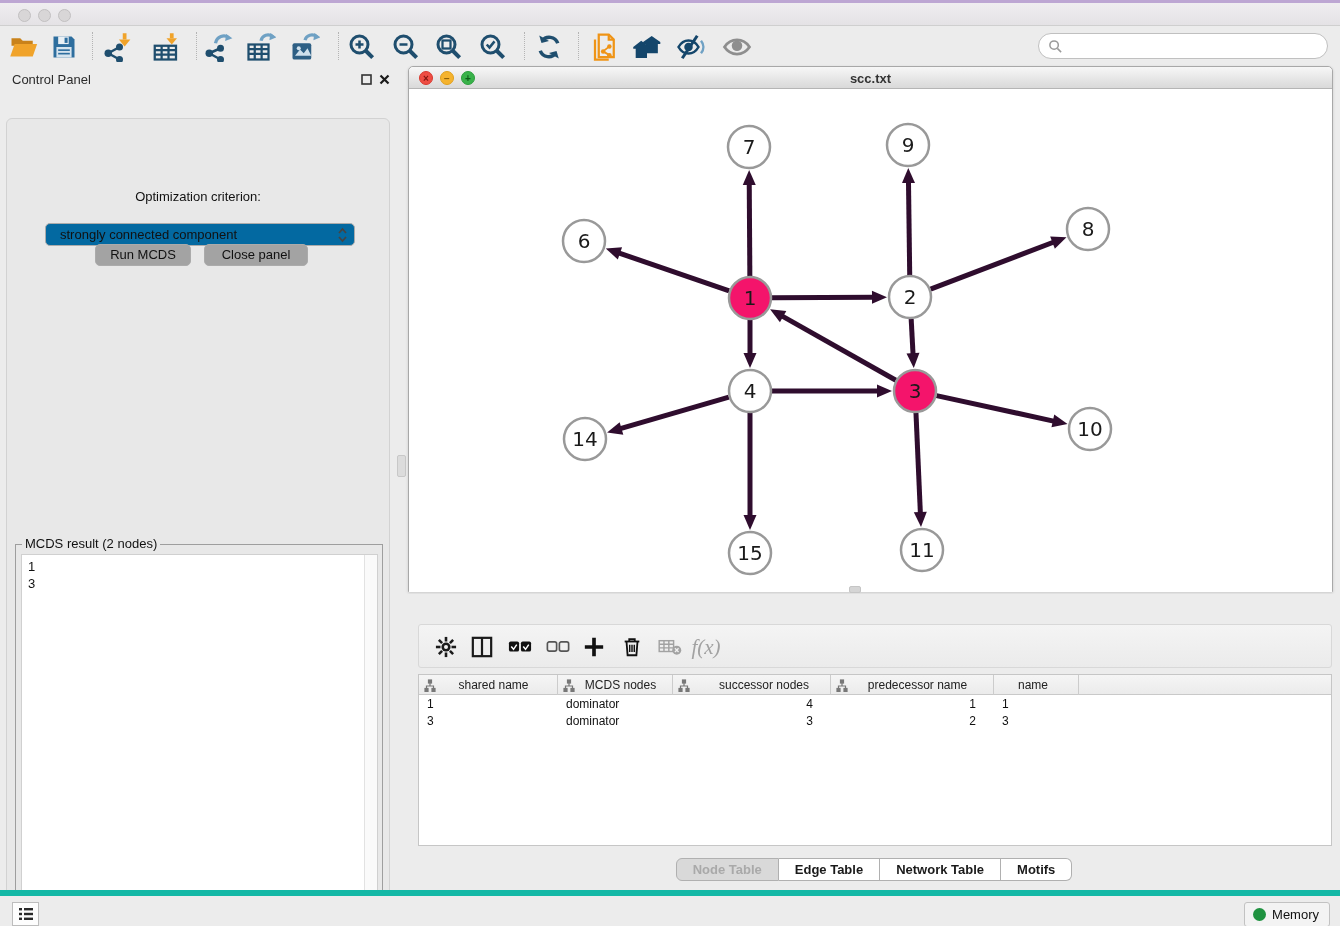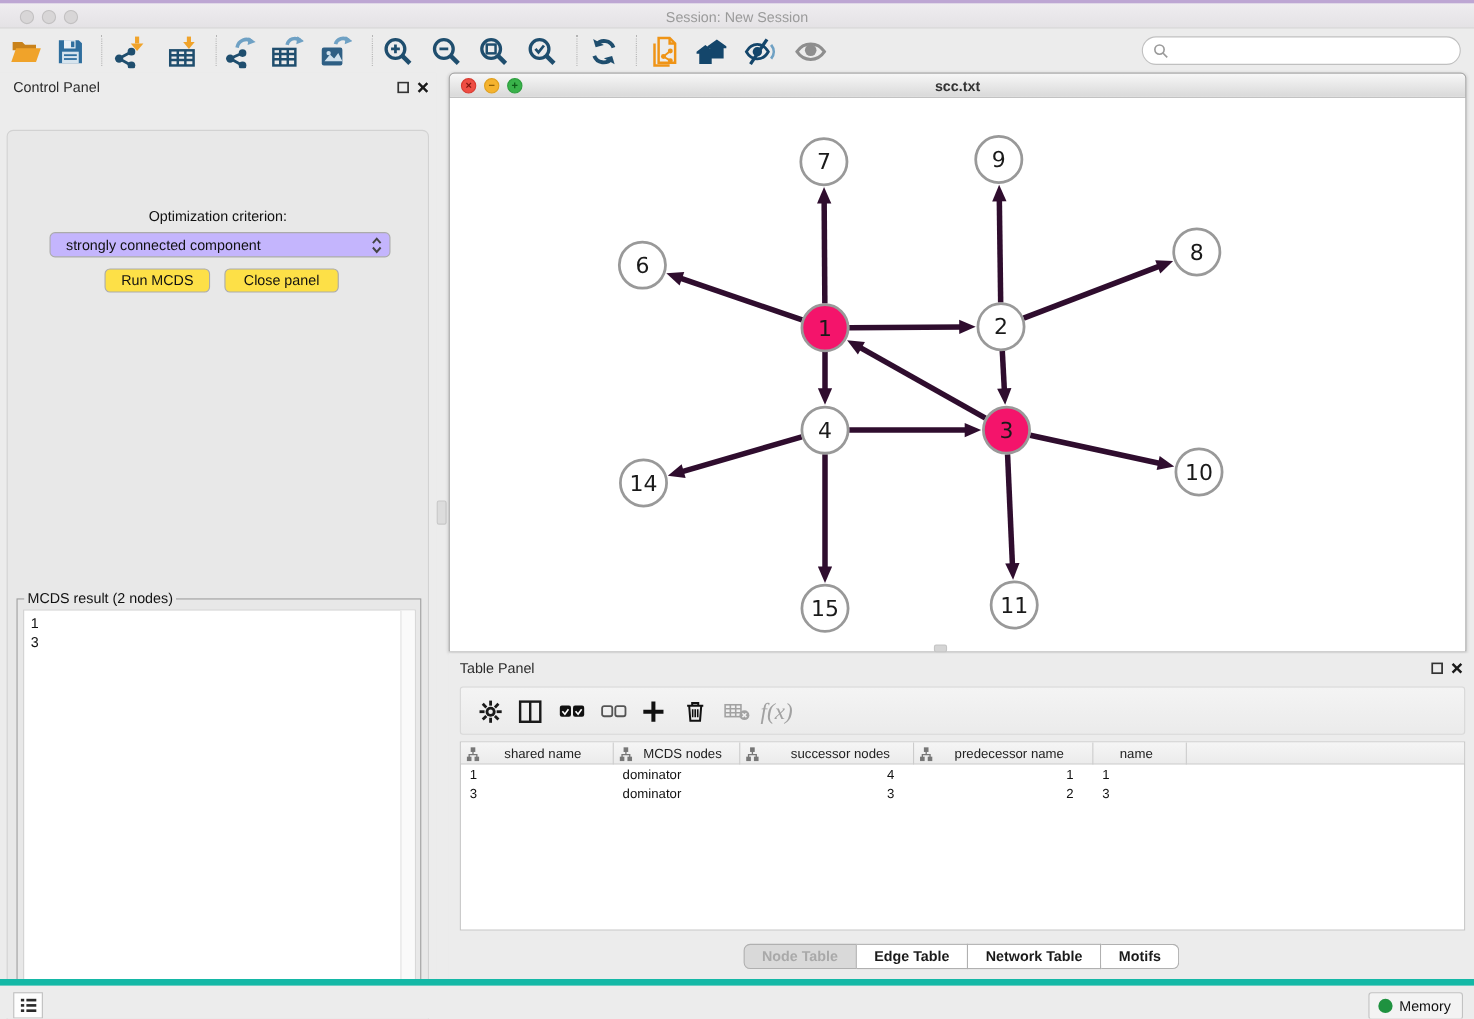--- a/index.html
+++ b/index.html
@@ -36,25 +36,25 @@
     background:#e8e8e8; border:1px solid #d2d2d2; border-radius:6px; height:824px; }
   .cp-body { height:824px; top:52px; height:824px; }
   .cp-tabs { position:absolute; left:0; top:-11px; width:100%; display:flex; justify-content:center; }
   .cp-tab { height:22px; line-height:20px; padding:0 13px; font-size:13px; background:#fff;
     border:1px solid #9e9e9e; border-left:none; color:#111; }
   .cp-tab:first-child { border-left:1px solid #9e9e9e; border-radius:5px 0 0 5px; }
   .cp-tab:last-child { border-radius:0 5px 5px 0; }
   .cp-tab.active { background:#e4e4e4; color:#bcbcbc; }
   .opt-label { position:absolute; left:0; top:70px; width:100%; text-align:center;
     font-size:13px; color:#111; }
-  .dropdown { position:absolute; left:38px; top:92px; width:310px; height:23px; background:#c4b5fd;
+  .dropdown { position:absolute; left:38px; top:104px; width:310px; height:23px; background:#0369a1;
     border:1px solid #ababab; border-radius:5px; font-size:13px; color:#111;
     display:flex; align-items:center; padding-left:14px; }
   .dropdown .dd-arrows { position:absolute; right:6px; top:2px; }
-  .btn { position:absolute; height:22px; background:#fde047; border:1px solid #ababab;
+  .btn { position:absolute; height:22px; background:#a3a3a3; border:1px solid #ababab;
     border-radius:5px; font-size:13px; color:#111; text-align:center; line-height:20px; }
   .fieldset { position:absolute; left:8px; top:425px; width:368px; height:380px;
     border:1px solid #9e9e9e; background:#e8e8e8; }
   .fieldset .legend { position:absolute; left:6px; top:-9px; background:#e8e8e8;
     padding:0 3px; font-size:13px; color:#111; }
   .result-area { position:absolute; left:5px; top:9px; width:357px; height:364px;
     background:#fff; border:1px solid #d0d0d0; font-size:13px; color:#111;
     padding:3px 0 0 6px; line-height:17px; }
   .result-scroll { position:absolute; right:0; top:0; width:13px; height:100%;
     background:#fafafa; border-left:1px solid #e2e2e2; }
@@ -117,21 +117,20 @@
 </style>
 </head>
 <body>
 
 <div id="app">
 
   <div class="titlebar">
     <span class="tl-dot" style="left:18px"></span>
     <span class="tl-dot" style="left:38px"></span>
     <span class="tl-dot" style="left:58px"></span>
-    <div class="title">Session: New Session</div>
   </div>
 
   <div class="toolbar">
     <span class="tb-icon" style="left:8px">
       <svg width="30" height="30" viewBox="0 0 24 24">
           <path d="M2 5h7l2 2h8v4H2z" fill="#c9821a"></path>
           <path d="M4.5 9.5h18l-3.5 10H1z" fill="#f0a32a"></path>
         </svg>
     </span>
     <span class="tb-icon" style="left:48px">
@@ -373,33 +372,20 @@
           <text x="176" y="357" text-anchor="middle" font-size="20" fill="#1a1a1a" font-family="&quot;DejaVu Sans&quot;, sans-serif">14</text>
           <circle cx="341" cy="464" r="21" fill="#ffffff" stroke="#999999" stroke-width="2.5"></circle>
           <text x="341" y="471" text-anchor="middle" font-size="20" fill="#1a1a1a" font-family="&quot;DejaVu Sans&quot;, sans-serif">15</text>
         </svg>
     </div>
   </div>
 
   <div class="hsplit-handle"></div>
 
   <div class="tpanel">
-    <div class="panel-head">
-      <span class="ph-title" style="left:10px">Table Panel</span>
-      <span class="ph-btn" style="left:890px">
-        <svg width="11" height="11" viewBox="0 0 11 11">
-            <rect x="1" y="1" width="9" height="9" fill="none" stroke="#333" stroke-width="1.6"></rect>
-          </svg>
-      </span>
-      <span class="ph-btn" style="left:908px">
-        <svg width="11" height="11" viewBox="0 0 11 11">
-            <path d="M1.5 1.5l8 8M9.5 1.5l-8 8" stroke="#1a1a1a" stroke-width="2.2"></path>
-          </svg>
-      </span>
-    </div>
 
     <div class="tp-toolbar">
       <span class="tp-icon" style="left:12px">
         <svg width="22" height="22" viewBox="0 0 24 24">
             <g fill="#1a1a1a">
               <circle cx="12" cy="12" r="5"></circle>
               <g>
                 <rect x="10.6" y="1" width="2.8" height="5"></rect>
                 <rect x="10.6" y="18" width="2.8" height="5"></rect>
                 <rect x="1" y="10.6" width="5" height="2.8"></rect>

